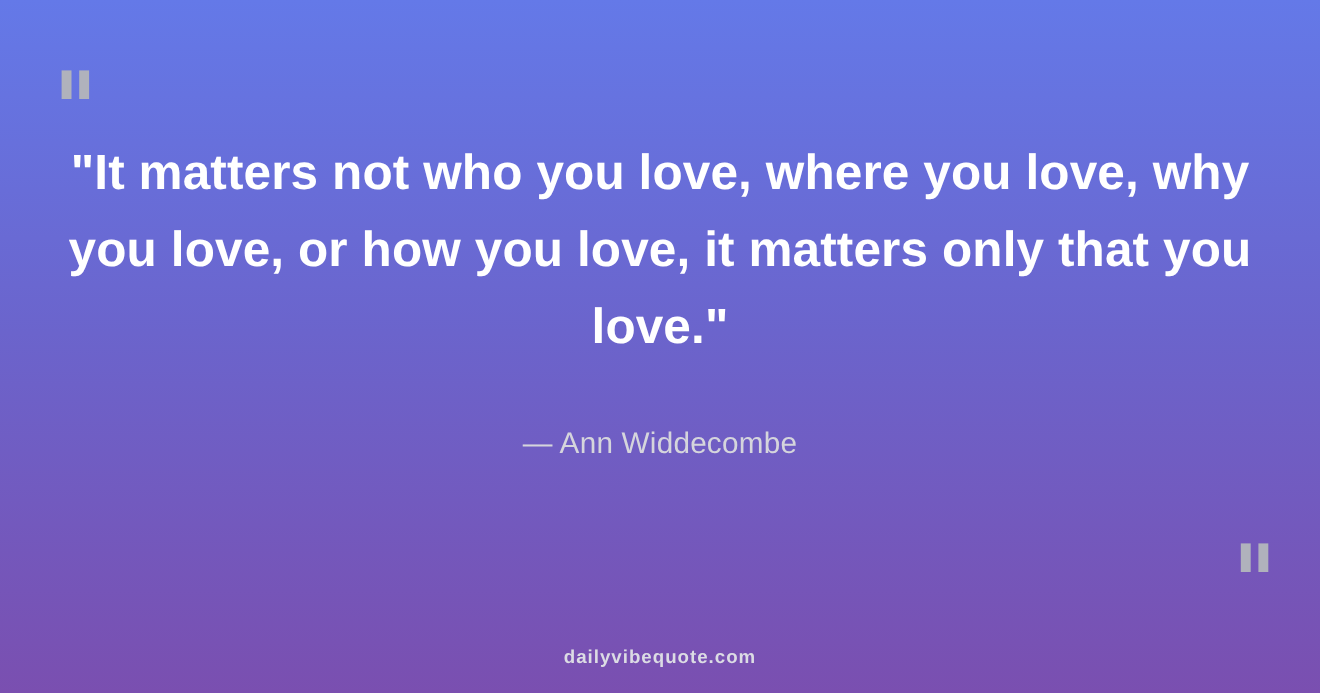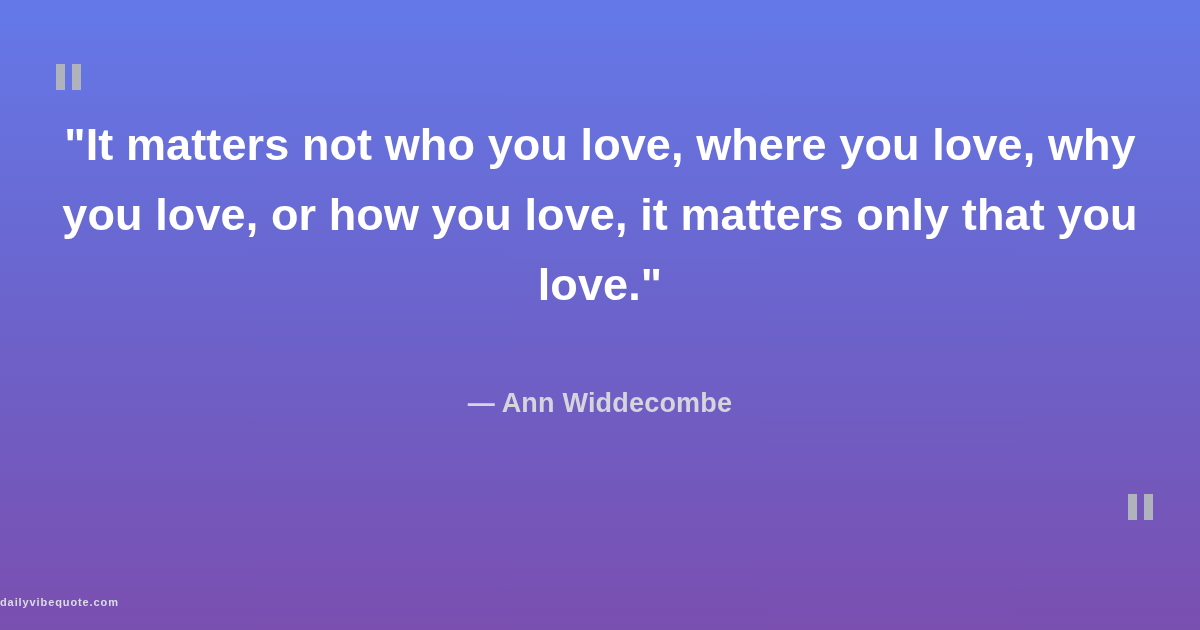--- a/index.html
+++ b/index.html
@@ -64,38 +64,38 @@
     width: 1115px;
     text-align: center;
     color: #FFFFFF;
     font-size: 45px;
     font-weight: bold;
     line-height: 70px;
     letter-spacing: 0.1px;
   }
 
   .attribution {
-    margin: 12px;
+    margin: 0;
     padding-top: 56px;
     text-align: left;
     color: #D5D5DC;
     font-size: 27px;
-    font-weight: bold;
+    font-weight: normal;
     letter-spacing: 0.2px;
   }
 
   
   .footer {
     position: absolute;
     left: 0;
     right: 0;
     bottom: 22px;
-    text-align: left;
+    text-align: center;
     color: #DCDCE4;
-    font-size: 11px;
+    font-size: 17px;
     font-weight: bold;
     letter-spacing: 0.9px;
   }
 </style>
 </head>
 <body>
 
 <div class="quote-card">
 
   <div class="quote-glyph top-left">

